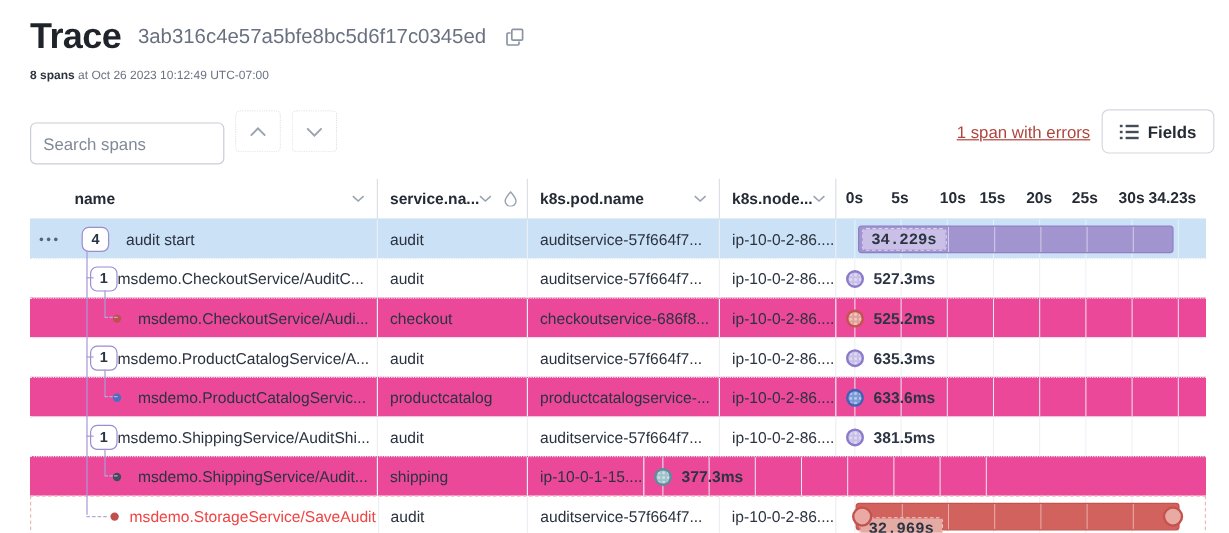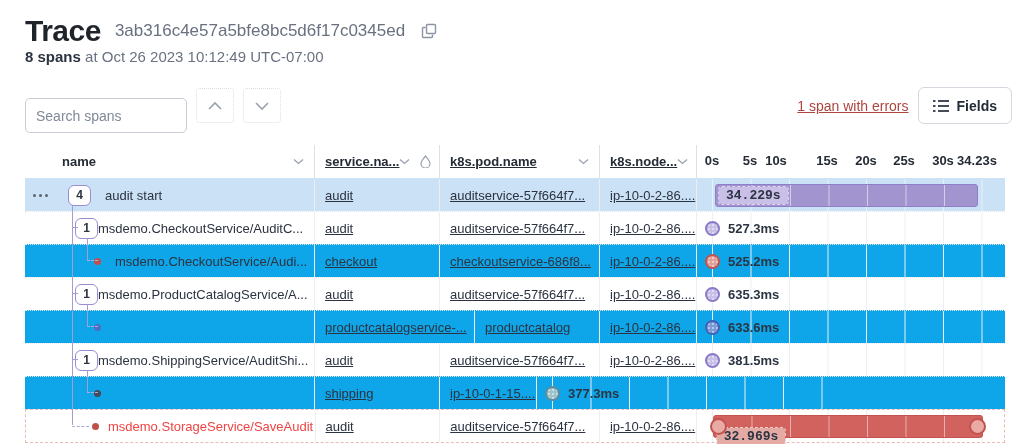--- a/index.html
+++ b/index.html
@@ -9,21 +9,21 @@
     font-family:"Liberation Sans", sans-serif;
     color:#2b3340;
   }
   .page { padding:14px 12px 0 25px; }
 
   
   .titlebar { display:flex; align-items:center; gap:14px; }
   .title { font-size:30px; font-weight:800; color:#1f242b; letter-spacing:-0.5px; }
   .trace-id { font-size:17px; color:#697180; }
   .copy-btn { border:none; background:none; cursor:pointer; padding:2px; display:flex; }
-  .subtitle { font-size:15px; color:#6a7282; }
+  .subtitle { margin-top:10px; font-size:10px; color:#6a7282; }
   .subtitle b { color:#2b3340; font-weight:700; }
 
   
   .toolbar { margin-top:13px; display:flex; align-items:center; gap:9px; }
   .search { width:162px; height:35px; border:1px solid #c9cdd6; border-radius:5px;
             padding:0 10px; font-size:14px; font-family:inherit; color:#2b3340;margin-top:20px; }
   .search::placeholder { color:#808998; }
   .nav-btn { width:38px; height:35px; background:#fff; border:1px dotted #dcdfe6;
              border-radius:4px; display:flex; align-items:center; justify-content:center; cursor:pointer; }
   .spacer { flex:1; }
@@ -48,23 +48,23 @@
   .hflex { flex:1; display:flex; align-items:center; }
   .hgap { flex:1; }
   .sort { color:#9aa2b0; margin-right:10px; display:flex; }
   .tick { position:absolute; top:8px; transform:translateX(-50%); font-weight:700; color:#252b35; }
 
   .tbody { position:relative; }
   .row { display:flex; height:33px; align-items:center; border-top:1px dotted #e4e7ed; cursor:pointer; }
   .row .cell { border-right:1px solid #eceef2; }
   .row .c-tl { border-right:none; }
   .row.sel { background:#cbe1f6; border-top-color:transparent; }
-  .row.alt { background:#0ea5e9;align-items:center; }
+  .row.alt { background:#ec4899;align-items:center; }
   .row.error-row { border:1px dashed #ecb9b4; height:34px; }
-  .c-svc, .c-pod, .c-node { padding-left:10px; overflow:hidden; white-space:nowrap;text-decoration:underline; }
+  .c-svc, .c-pod, .c-node { padding-left:10px; overflow:hidden; white-space:nowrap; }
   .c-name { overflow:hidden; white-space:nowrap; }
 
   
   .t-root .c-name { padding-left:8px; }
   .dots { width:27px; display:flex; gap:3px; justify-content:flex-start; align-items:center; }
   .dots i { width:3px; height:3px; border-radius:50%; background:#5a6372; }
   .badge { min-width:23px; height:21px; padding:0 4px; background:#fff; border:1px solid #9c8cd2;
            border-radius:6px; display:inline-flex; align-items:center; justify-content:center;
            font-size:12px; font-weight:700; color:#2b3442; }
   .t-root .badge { margin-left:8px; }
@@ -215,21 +215,21 @@
           <span class="sort">
               <svg width="11" height="7" viewBox="0 0 11 7" fill="none" stroke="#9aa2b0" stroke-width="1.3">
                 <path d="M1 1.5 L5.5 5.5 L10 1.5"></path>
               </svg>
             </span>
           </span>
       </div>
       <div class="cell c-tl">
         <span class="tick" style="left:15px">0s</span>
         <span class="tick" style="left:53px">5s</span>
-        <span class="tick" style="left:79px">10s</span>
+        <span class="tick" style="left:97px">10s</span>
         <span class="tick" style="left:130px">15s</span>
         <span class="tick" style="left:169px">20s</span>
         <span class="tick" style="left:207px">25s</span>
         <span class="tick" style="left:246px">30s</span>
         <span class="tick" style="left:280px">34.23s</span>
       </div>
     </div>
 
     <div class="tbody">
 
@@ -291,23 +291,24 @@
         <div class="cell c-node">ip-10-0-2-86....</div>
         <div class="cell c-tl">
           <span class="tl-dot td-purple"></span>
           <span class="dur">635.3ms</span>
         </div>
       </div>
 
       <div class="row alt t-child">
         <div class="cell c-name">
           <span class="dot dot-blue"></span>
-        </div>
+          <span class="nm">msdemo.ProductCatalogServic...</span>
+        </div>
+        <div class="cell c-svc">productcatalog</div>
         <div class="cell c-pod">productcatalogservice-...</div>
-        <div class="cell c-svc">productcatalog</div>
         <div class="cell c-node">ip-10-0-2-86....</div>
         <div class="cell c-tl">
           <span class="tl-dot td-blue"></span>
           <span class="dur">633.6ms</span>
         </div>
       </div>
 
       <div class="row t-parent">
         <div class="cell c-name">
           <span class="badge">1</span>
@@ -318,20 +319,21 @@
         <div class="cell c-node">ip-10-0-2-86....</div>
         <div class="cell c-tl">
           <span class="tl-dot td-purple"></span>
           <span class="dur">381.5ms</span>
         </div>
       </div>
 
       <div class="row alt t-child">
         <div class="cell c-name">
           <span class="dot dot-dark"></span>
+          <span class="nm">msdemo.ShippingService/Audit...</span>
         </div>
         <div class="cell c-svc">shipping</div>
         <div class="cell c-node">ip-10-0-1-15....</div>
         <div class="cell c-tl">
           <span class="tl-dot td-teal"></span>
           <span class="dur">377.3ms</span>
         </div>
       </div>
 
       <div class="row error-row t-err">

